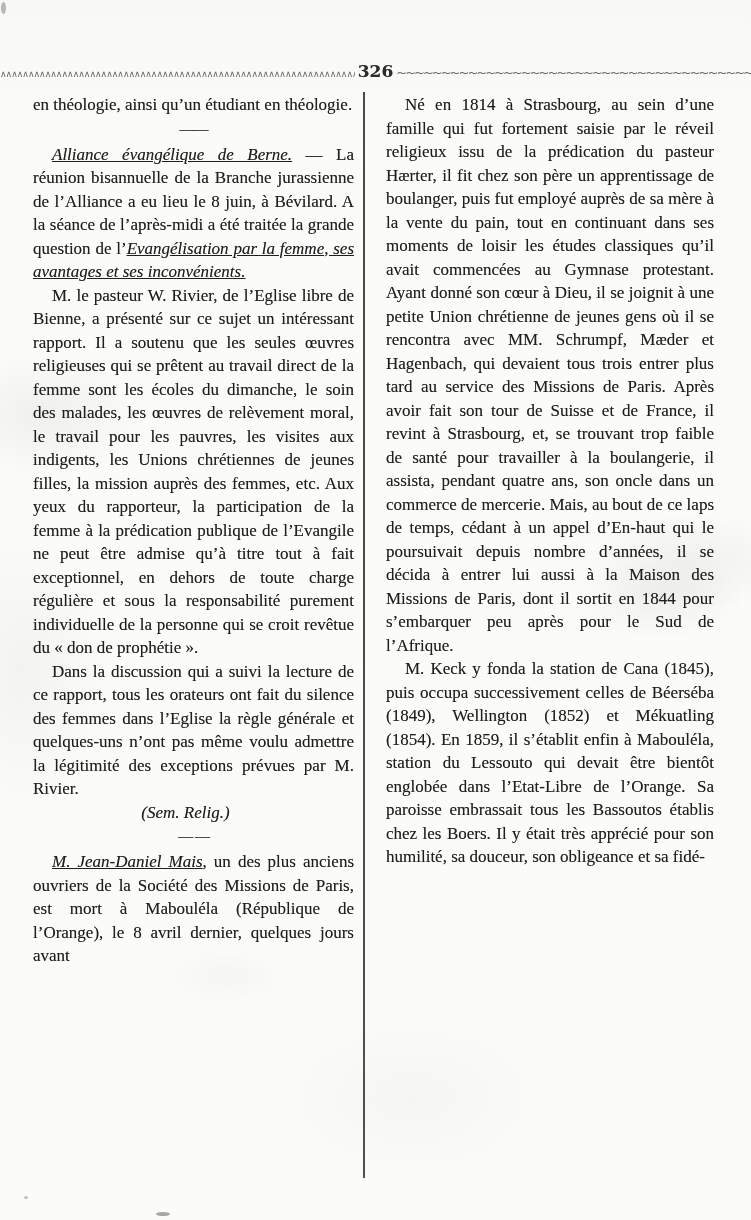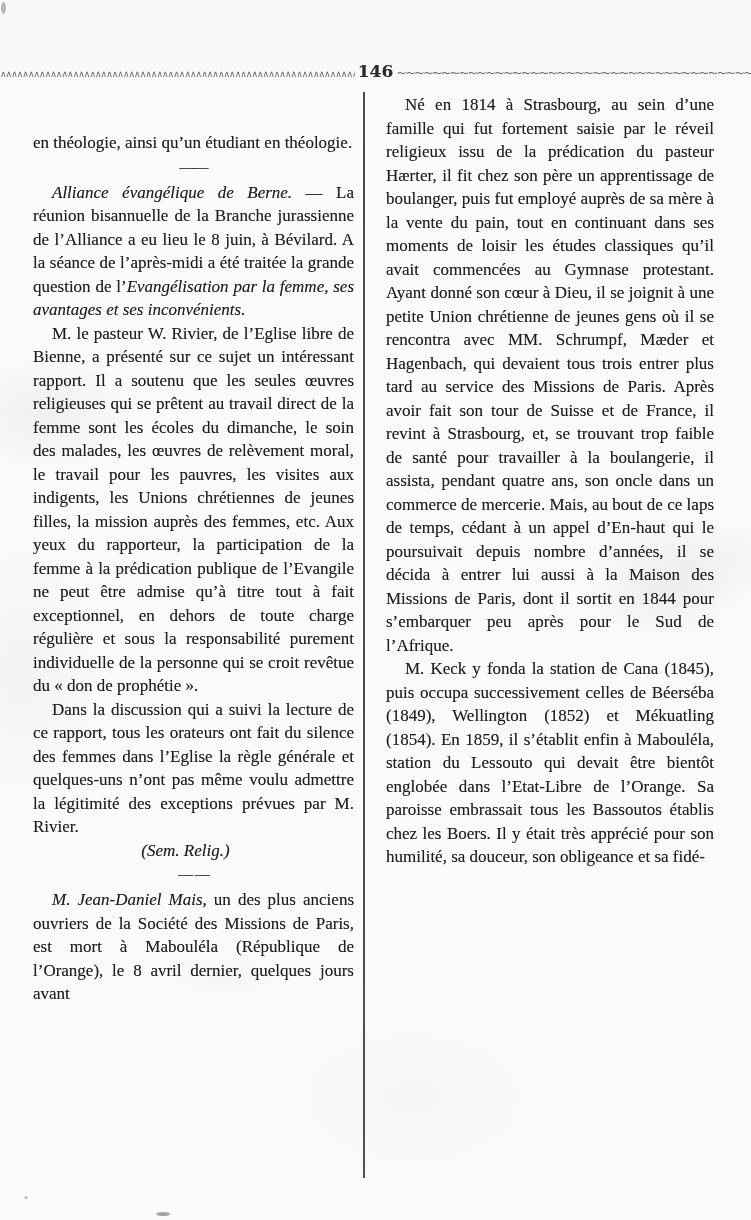--- a/index.html
+++ b/index.html
@@ -60,22 +60,22 @@
     text-shadow:0 0 .5px rgba(20,20,20,.45);
   }
   .col.left{left:33px;width:321px;}
   .col.right{left:386px;width:328px;}
   .divider{
     position:absolute;left:363px;top:92px;
     width:2px;height:1086px;
     background:linear-gradient(180deg, rgba(45,45,45,.85), rgba(30,30,30,.8) 40%, rgba(50,50,50,.85));
   }
   p.para{margin:0;text-indent:19px;}
-  p.para.noindent{text-indent:0;margin-top:38px;}
-  .it{font-style:italic;}
+  p.para.noindent{text-indent:0;}
+  .it{font-style:italic;text-decoration:underline;}
   .sep{
     height:26px;display:flex;align-items:center;justify-content:center;
     color:#2a2a2a;font-size:15px;letter-spacing:-1px;
     text-indent:0;
   }
   .attribution{
     text-align:center;padding-right:16px;
     font-style:italic;
   }
 </style>
@@ -83,21 +83,21 @@
 <body>
 
 <div class="page">
 
   <div class="speck s1"></div>
   <div class="speck s2"></div>
   <div class="speck s3"></div>
 
   <div class="header-rule">
     <span class="wave left">∧∧∧∧∧∧∧∧∧∧∧∧∧∧∧∧∧∧∧∧∧∧∧∧∧∧∧∧∧∧∧∧∧∧∧∧∧∧∧∧∧∧∧∧∧∧∧∧∧∧∧∧∧∧∧∧∧∧∧∧∧∧∧∧∧∧∧∧∧∧∧∧∧∧∧∧∧∧∧∧</span>
-    <span class="page-number">146</span>
+    <span class="page-number">326</span>
     <span class="wave right">~~~~~~~~~~~~~~~~~~~~~~~~~~~~~~~~~~~~~~~~~~~~~~~~~~~~~~~~~~~~~~~~~~~~~~~~~~~~~~~~~~~~~~~~~~</span>
   </div>
 
   <div class="divider"></div>
 
   <div class="col left">
     <p class="para noindent"><span>en théologie, ainsi qu’un étudiant en théologie.</span></p>
     <div class="sep">——</div>
     <p class="para"><span class="it">Alliance évangélique de Berne.</span><span> — La réunion bisannuelle de la Branche jurassienne de l’Alliance a eu lieu le 8 juin, à Bévilard. A la séance de l’après-midi a été traitée la grande question de l’</span><span class="it">Evangélisation par la femme, ses avantages et ses inconvénients.</span></p>
     <p class="para"><span>M. le pasteur W. Rivier, de l’Eglise libre de Bienne, a présenté sur ce sujet un intéressant rapport. Il a soutenu que les seules œuvres religieuses qui se prêtent au travail direct de la femme sont les écoles du dimanche, le soin des malades, les œuvres de relèvement moral, le travail pour les pauvres, les visites aux indigents, les Unions chrétiennes de jeunes filles, la mission auprès des femmes, etc. Aux yeux du rapporteur, la participation de la femme à la prédication publique de l’Evangile ne peut être admise qu’à titre tout à fait exceptionnel, en dehors de toute charge régulière et sous la responsabilité purement individuelle de la personne qui se croit revêtue du « don de prophétie ».</span></p>

